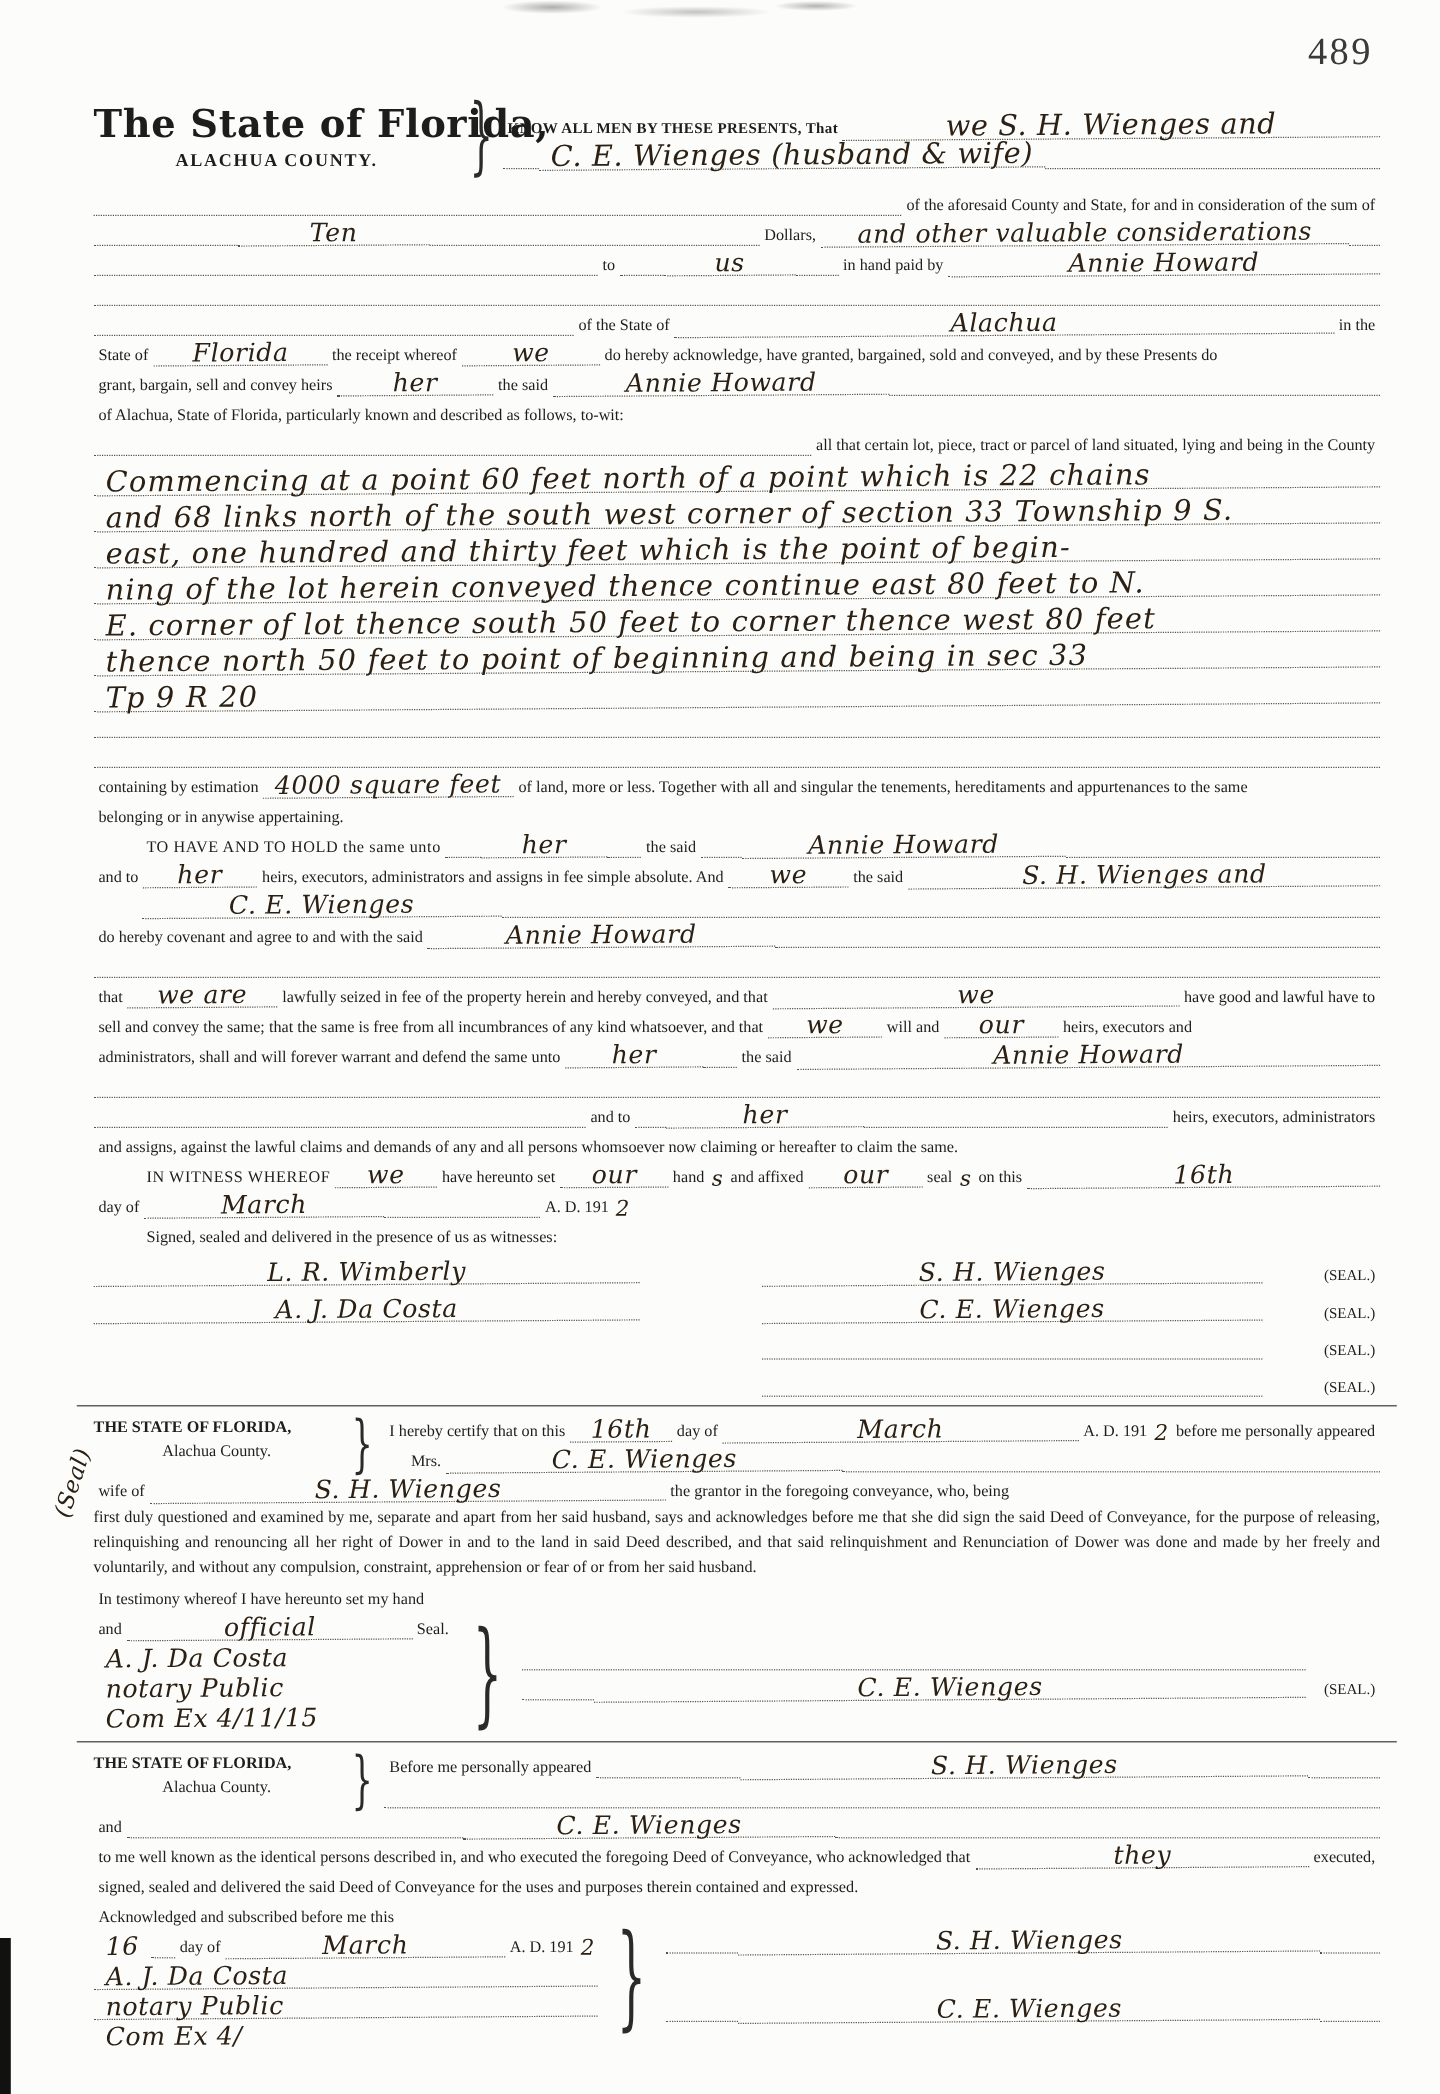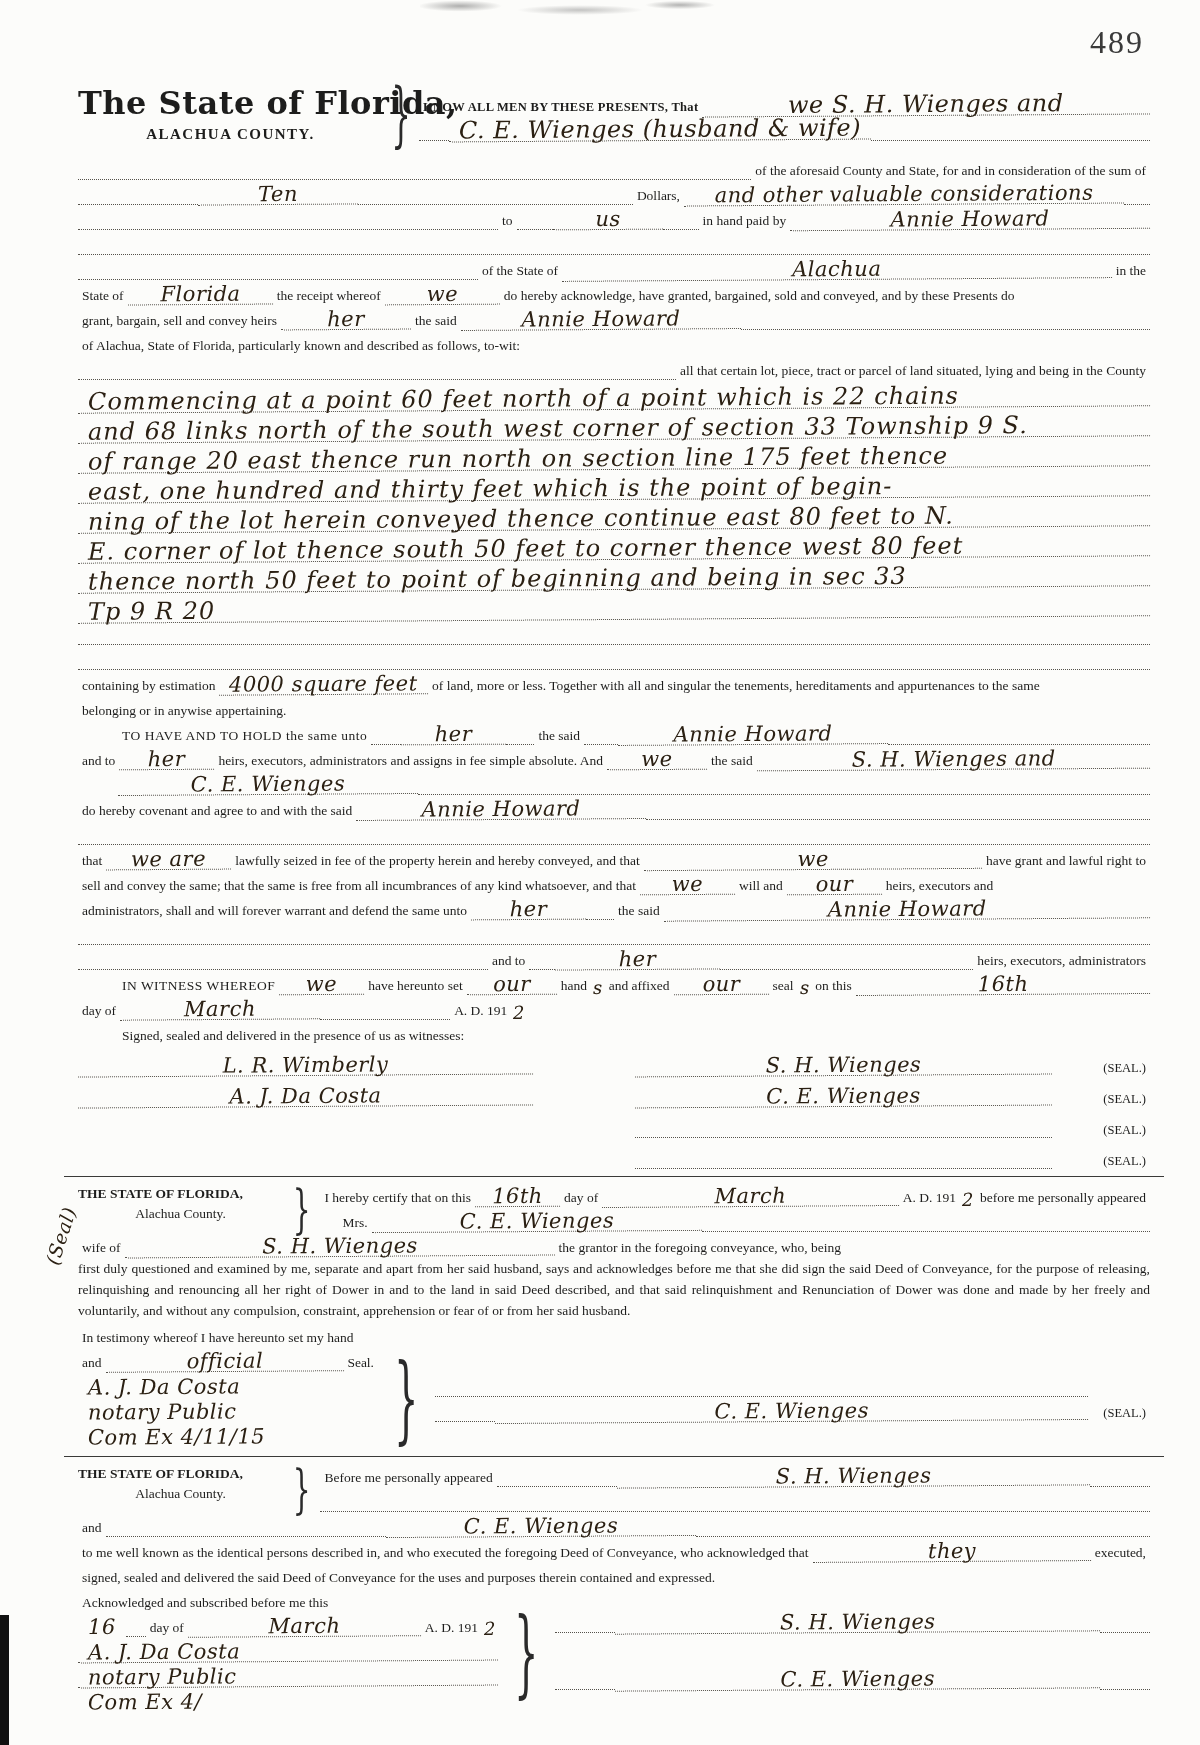--- a/index.html
+++ b/index.html
@@ -186,23 +186,20 @@
       <span class="printed">all that certain lot, piece, tract or parcel of land situated, lying and being in the County</span>
     </div>
 
     <div class="frow desc">
         <span class="hw on fill left">Commencing at a point 60 feet north of a point which is 22 chains</span>
       </div>
     <div class="frow desc">
         <span class="hw on fill left">and 68 links north of the south west corner of section 33 Township 9 S.</span>
       </div>
     <div class="frow desc">
-        <span class="hw on fill left">of range 20 east thence run north on section line 175 feet thence</span>
-      </div>
-    <div class="frow desc">
         <span class="hw on fill left">east, one hundred and thirty feet which is the point of begin-</span>
       </div>
     <div class="frow desc">
         <span class="hw on fill left">ning of the lot herein conveyed thence continue east 80 feet to N.</span>
       </div>
     <div class="frow desc">
         <span class="hw on fill left">E. corner of lot thence south 50 feet to corner thence west 80 feet</span>
       </div>
     <div class="frow desc">
         <span class="hw on fill left">thence north 50 feet to point of beginning and being in sec 33</span>
@@ -259,21 +256,21 @@
 
     <div class="frow">
         <span class="dots fill"></span>
       </div>
 
     <div class="frow">
       <span class="printed">that</span>
       <span class="hw on" style="min-width:125px">we are</span>
       <span class="printed">lawfully seized in fee of the property herein and hereby conveyed, and that</span>
       <span class="hw on fill">we</span>
-      <span class="printed">have grant and lawful right to</span>
+      <span class="printed">have good and lawful have to</span>
     </div>
 
     <div class="frow">
       <span class="printed">sell and convey the same; that the same is free from all incumbrances of any kind whatsoever, and that</span>
       <span class="hw on" style="min-width:95px">we</span>
       <span class="printed">will and</span>
       <span class="hw on" style="min-width:95px">our</span>
       <span class="printed">heirs, executors and</span>
     </div>
 
@@ -291,20 +288,23 @@
 
     <div class="frow">
       <span class="dots" style="width:410px"></span>
       <span class="printed">and to</span>
       <span class="dots" style="width:26px"></span>
       <span class="hw on" style="min-width:165px">her</span>
       <span class="dots fill"></span>
       <span class="printed">heirs, executors, administrators</span>
     </div>
 
+    <div class="frow">
+      <span class="printed">and assigns, against the lawful claims and demands of any and all persons whomsoever now claiming or hereafter to claim the same.</span>
+    </div>
 
     <div class="frow ind40">
       <span class="printed caps">IN WITNESS WHEREOF</span>
       <span class="hw on" style="min-width:85px">we</span>
       <span class="printed">have hereunto set</span>
       <span class="hw on" style="min-width:90px">our</span>
       <span class="printed">hand</span>
       <span class="hw sm">s</span>
       <span class="printed">and affixed</span>
       <span class="hw on" style="min-width:95px">our</span>

